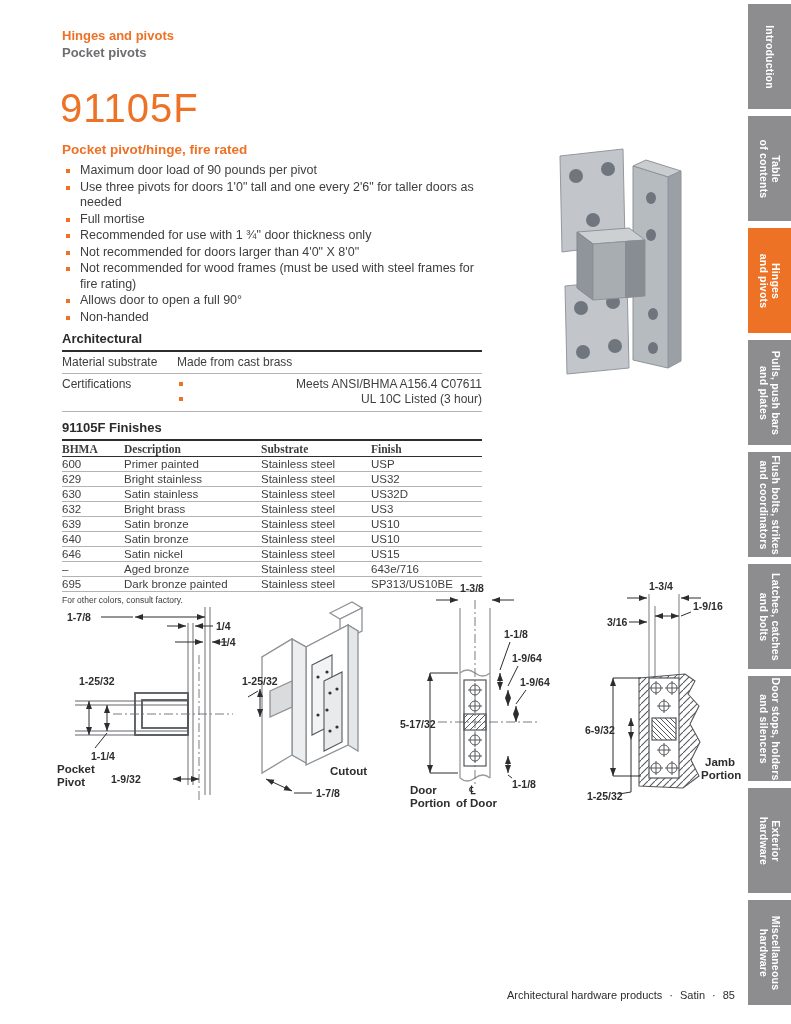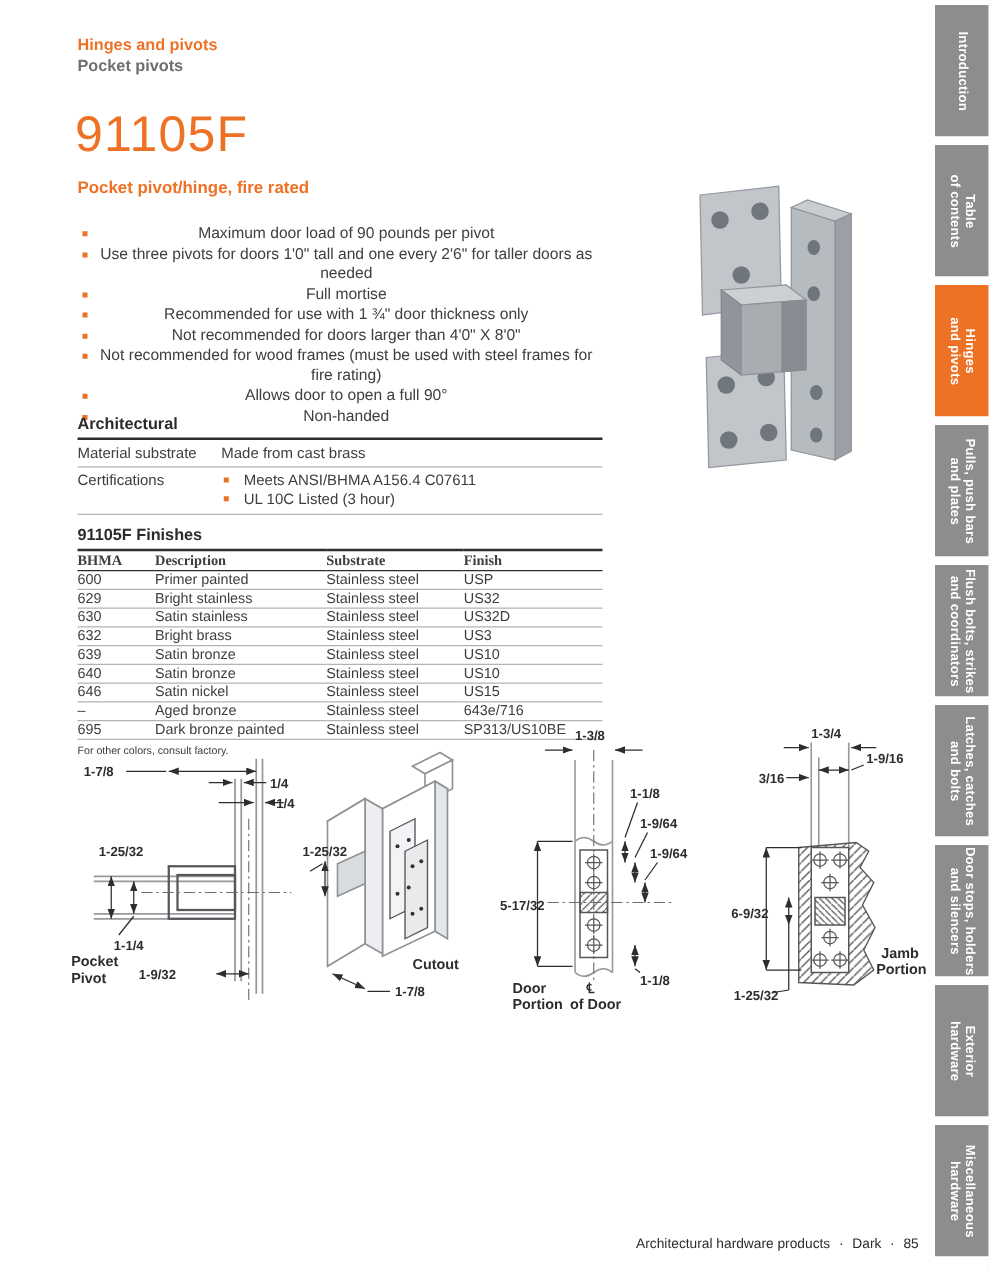--- a/index.html
+++ b/index.html
@@ -16,31 +16,31 @@
   .page{
     position:relative;width:791px;height:1024px;background:#fff;overflow:hidden;
     font-family:"Liberation Sans",sans-serif;color:var(--body-text);
   }
   
   .eyebrow{position:absolute;left:62px;top:28px;font-size:13px;font-weight:bold;color:var(--accent);}
   .eyebrow2{position:absolute;left:62px;top:45px;font-size:13px;font-weight:bold;color:var(--head-gray);}
   .product-code{position:absolute;left:60px;top:86px;font-size:40px;font-weight:300;letter-spacing:1px;color:var(--accent);}
   .subtitle{position:absolute;left:62px;top:142px;font-size:13.5px;font-weight:bold;color:var(--accent);}
   
-  .features{position:absolute;left:64px;top:179px;width:410px;list-style:none;text-align:center;}
+  .features{position:absolute;left:64px;top:163px;width:410px;list-style:none;}
   .features li{position:relative;padding-left:16px;font-size:12.5px;line-height:15.5px;margin-bottom:1px;}
   .features li::before{content:"";position:absolute;left:2px;top:6px;width:4px;height:4px;background:var(--accent);}
   
   .spec{position:absolute;left:62px;top:331px;width:420px;}
   .sec-heading{font-size:13px;font-weight:bold;color:#2b2b2c;margin-bottom:4px;}
   .spec-table{border-top:2px solid var(--rule-dark);}
   .spec-row{display:flex;border-bottom:1px solid var(--rule-light);padding:3px 0 4px;gap:10px;}
   .spec-label{width:105px;font-size:12px;flex:none;}
   .spec-value{font-size:12px;flex:1;}
-  .bullet-line{position:relative;padding-left:18px;line-height:15px;}
+  .bullet-line{position:relative;padding-left:18px;line-height:15px;text-align:right;}
   .bullet-line .sq{position:absolute;left:2px;top:5px;width:4px;height:4px;background:var(--accent);}
   
   .finishes{position:absolute;left:62px;top:420px;width:420px;}
   .finishes table{width:100%;border-collapse:collapse;border-top:2px solid var(--rule-dark);margin-top:2px;}
   .finishes th{font-size:11.5px;text-align:left;font-weight:bold;padding:2px 0 1px;border-bottom:1.5px solid var(--rule-dark);font-family:Liberation Serif, serif;}
   .finishes td{font-size:11.5px;padding:1px 0;border-bottom:1px solid var(--rule-light);}
   .finishes .c0{width:62px;} .finishes .c1{width:137px;} .finishes .c2{width:110px;}
   .footnote{font-size:8.5px;margin-top:3px;color:#3a3a3c;}
   
   .drawing{position:absolute;}
@@ -406,21 +406,21 @@
     <text x="64" y="12">1-3/4</text>
     <text x="108" y="32">1-9/16</text>
     <text x="22" y="48">3/16</text>
     <text x="0" y="156">6-9/32</text>
     <text x="2" y="222">1-25/32</text>
     <text class="cap" x="120" y="188">Jamb</text>
     <text class="cap" x="116" y="201">Portion</text>
   </svg>
 
   <div class="footer">
-    <span>Architectural hardware products</span><span class="sep">·</span><span>Dark</span><span class="sep">·</span><span>85</span>
+    <span>Architectural hardware products</span><span class="sep">·</span><span>Satin</span><span class="sep">·</span><span>85</span>
   </div>
 
   <div class="sidebar-tab" style="top:4px;">
     <div class="rot">
         <span class="l">Introduction</span>
       </div>
   </div>
   <div class="sidebar-tab" style="top:116px;">
     <div class="rot">
         <span class="l">Table</span>

